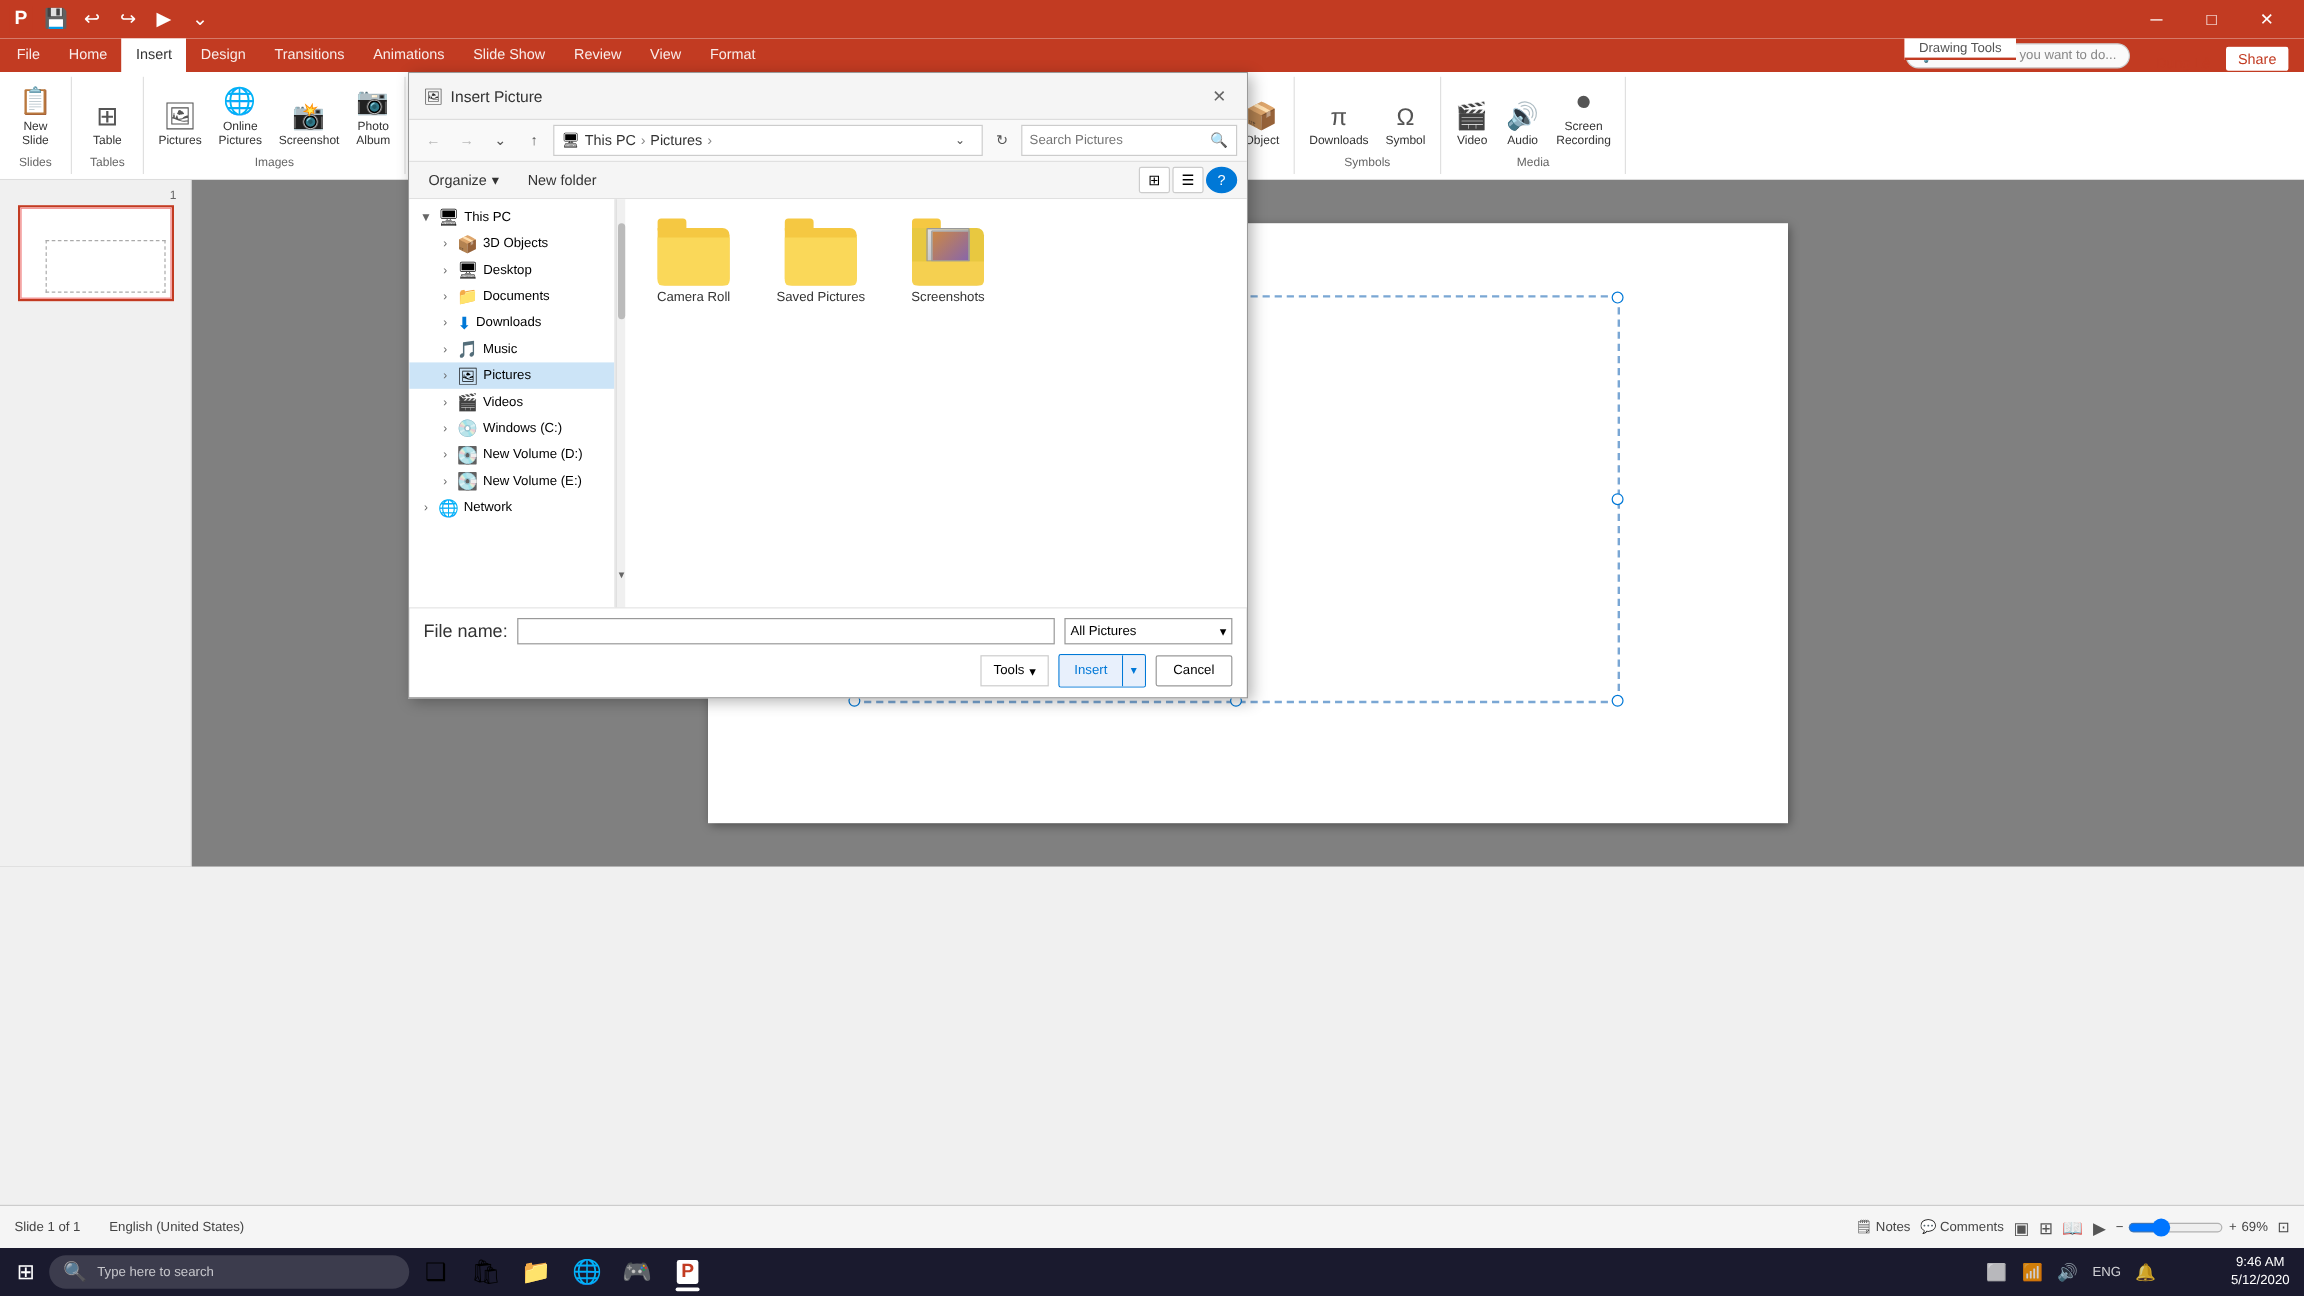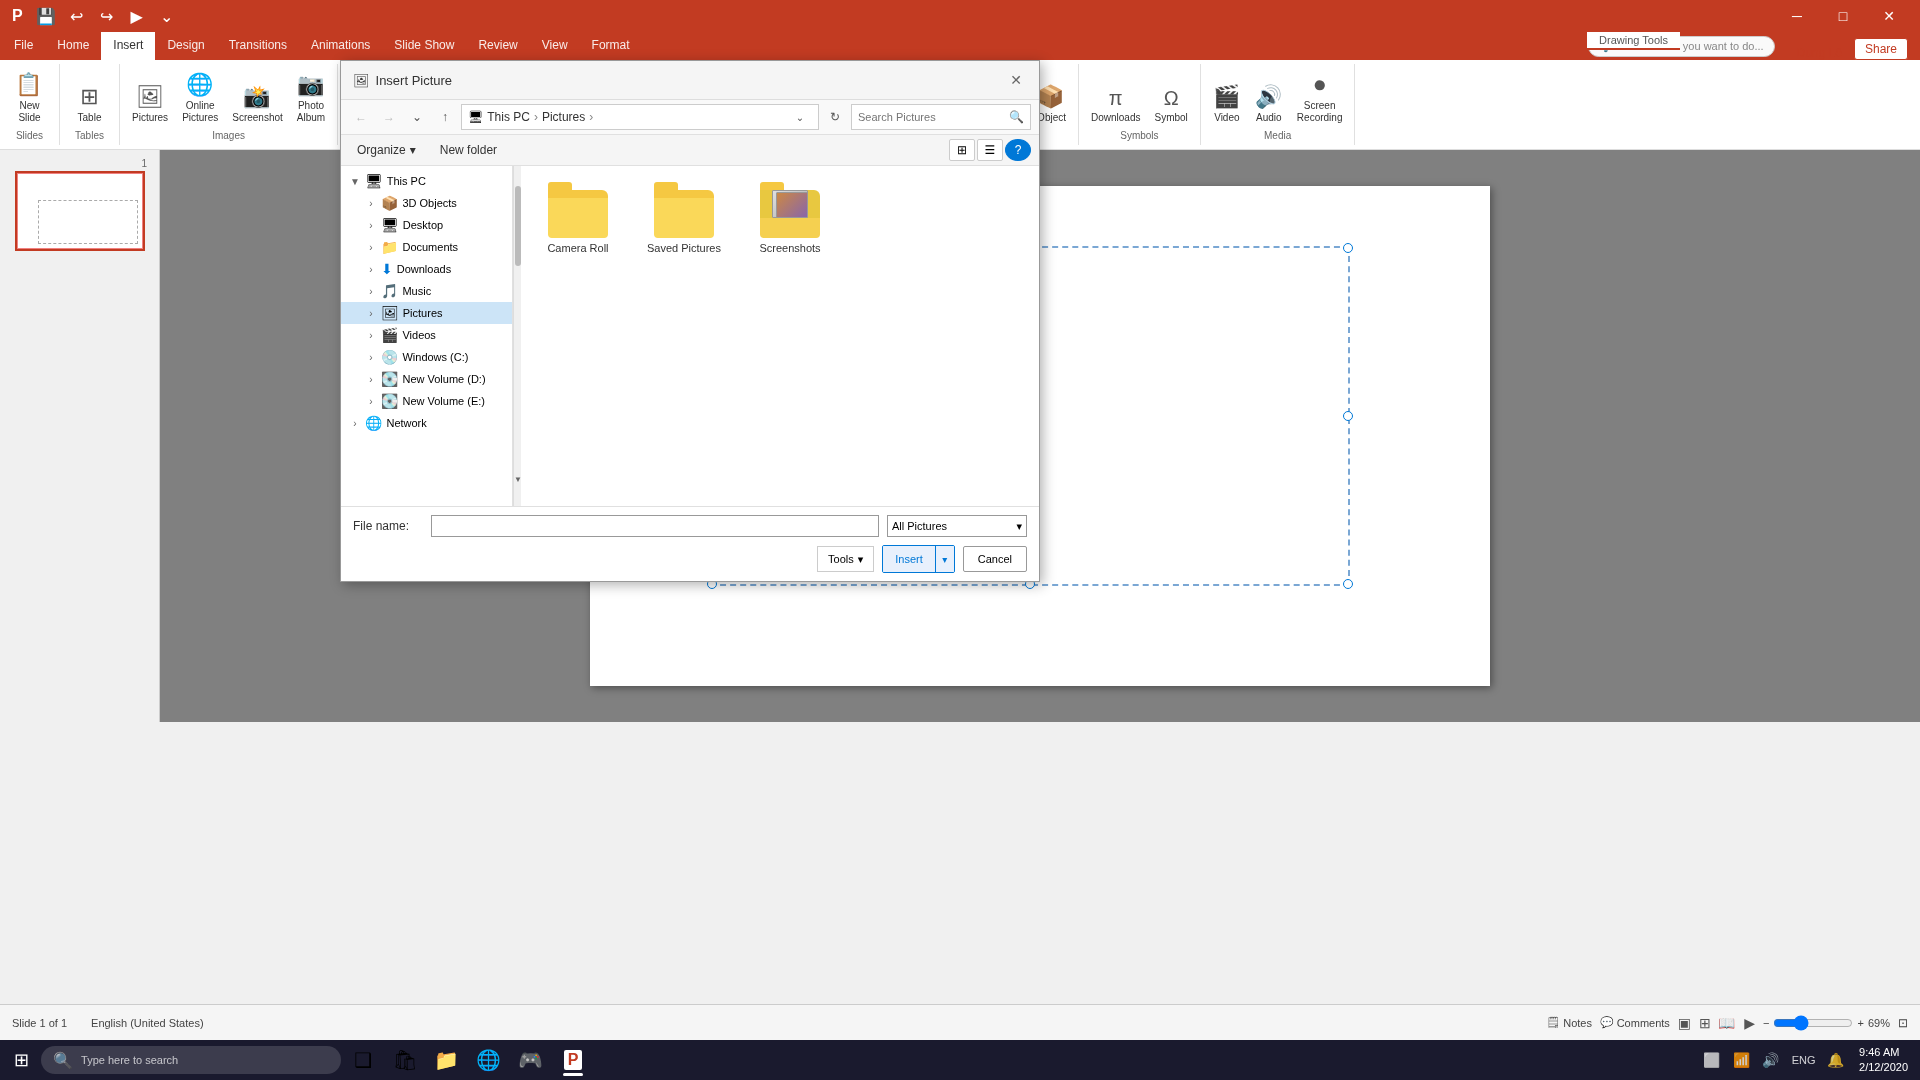--- a/index.html
+++ b/index.html
@@ -338,21 +338,21 @@
     #dialog-action-bar {
       border-top: 1px solid #e0e0e0;
       padding: 8px 12px;
     }
     #file-name-row {
       display: flex;
       align-items: center;
       gap: 8px;
       margin-bottom: 8px;
     }
-    .action-label { font-size: 12px; color: #333; min-width: 70px; text-align: left; }
+    .action-label { font-size: 15px; color: #333; min-width: 70px; text-align: left; }
     .action-input {
       flex: 1;
       height: 22px;
       border: 1px solid #999;
       font-size: 11px;
       padding: 0 4px;
       outline: none;
     }
     .action-dropdown {
       width: 140px;
@@ -487,21 +487,21 @@
       border-radius: 14px;
       display: flex;
       align-items: center;
       padding: 0 12px;
       gap: 8px;
       cursor: pointer;
     }
     .taskbar-search-text { font-size: 11px; color: rgba(255,255,255,0.7); }
     .taskbar-icons { margin-left: auto; display: flex; align-items: center; gap: 4px; }
     .taskbar-icon { font-size: 14px; color: rgba(255,255,255,0.8); cursor: pointer; padding: 0 4px; }
-    #taskbar-time { font-size: 11px; color: white; text-align: left; padding: 0 8px; line-height: 1.4; }
+    #taskbar-time { font-size: 11px; color: white; text-align: center; padding: 0 8px; line-height: 1.4; margin-left: 48px; }
     .taskbar-app-btn {
       width: 40px; height: 36px;
       display: flex; align-items: center; justify-content: center;
       cursor: pointer; border-radius: 4px;
       position: relative;
     }
     .taskbar-app-icon { font-size: 20px; }
     .taskbar-active-indicator {
       position: absolute;
       bottom: 2px;
@@ -1012,15 +1012,15 @@
   </div>
   <div class="taskbar-icons">
     <span class="taskbar-icon">⬜</span>
     <span class="taskbar-icon">📶</span>
     <span class="taskbar-icon">🔊</span>
     <span class="taskbar-icon" style="font-size:11px;">ENG</span>
     <span class="taskbar-icon">🔔</span>
   </div>
   <div id="taskbar-time">
     <div>9:46 AM</div>
-    <div>2/12/2020</div>
+    <div>5/12/2020</div>
   </div>
 </div>
 
 </body></html>

